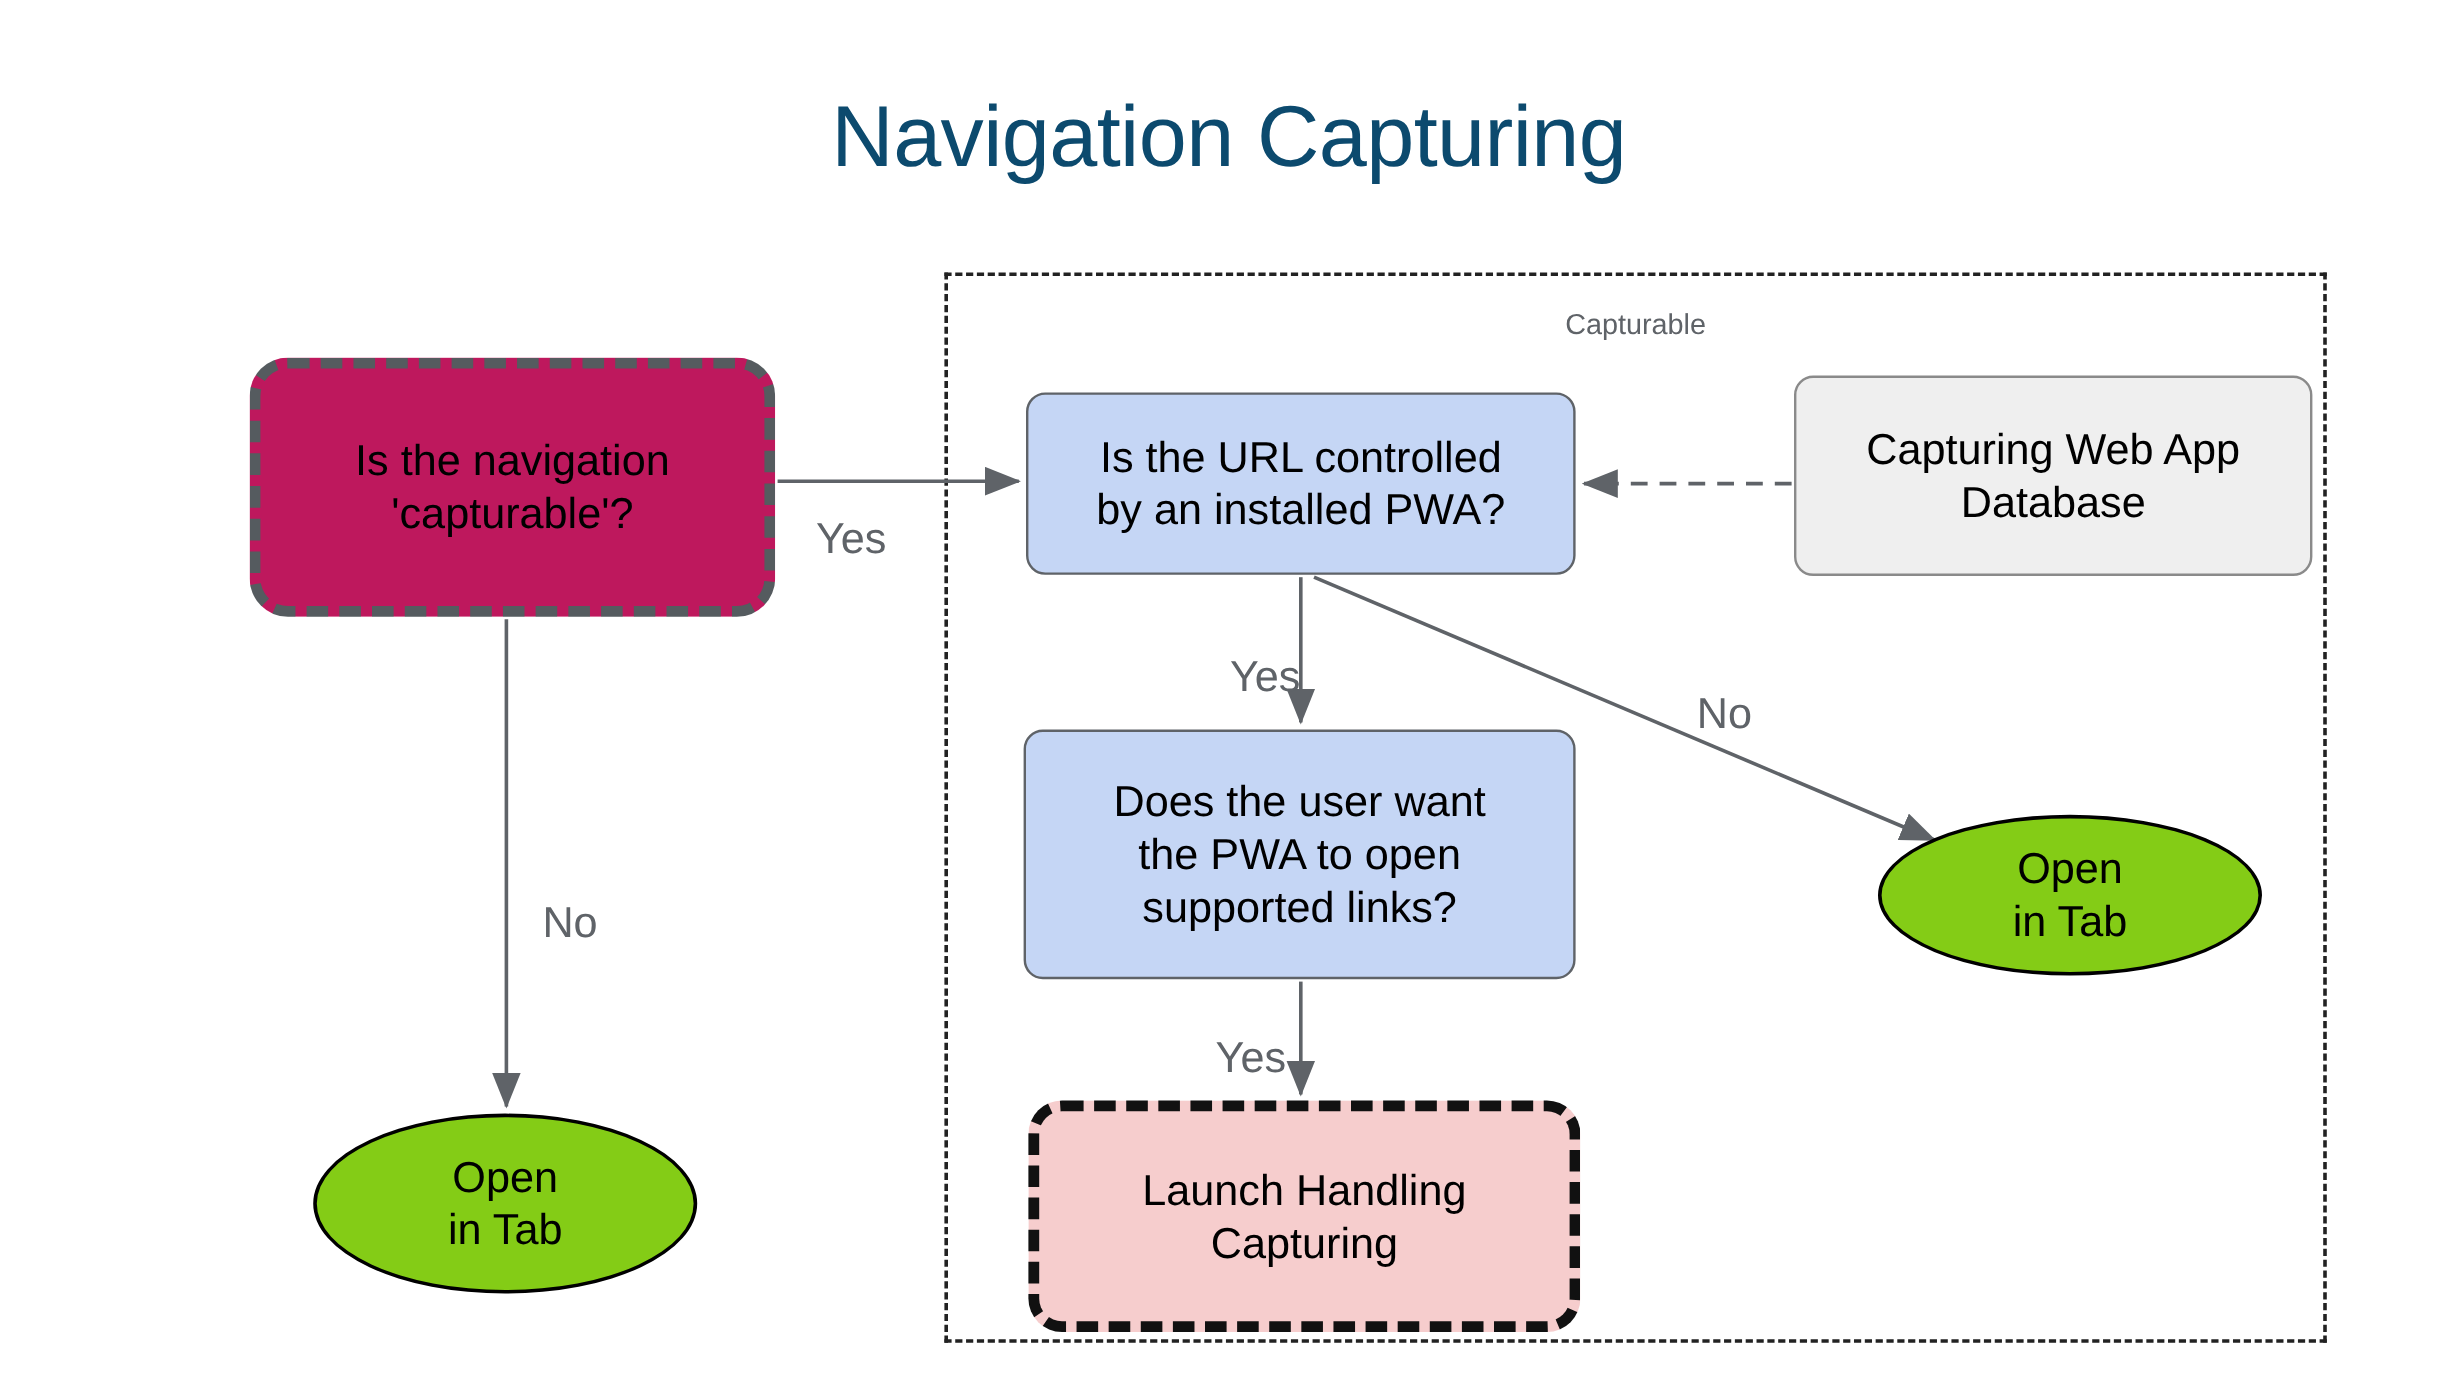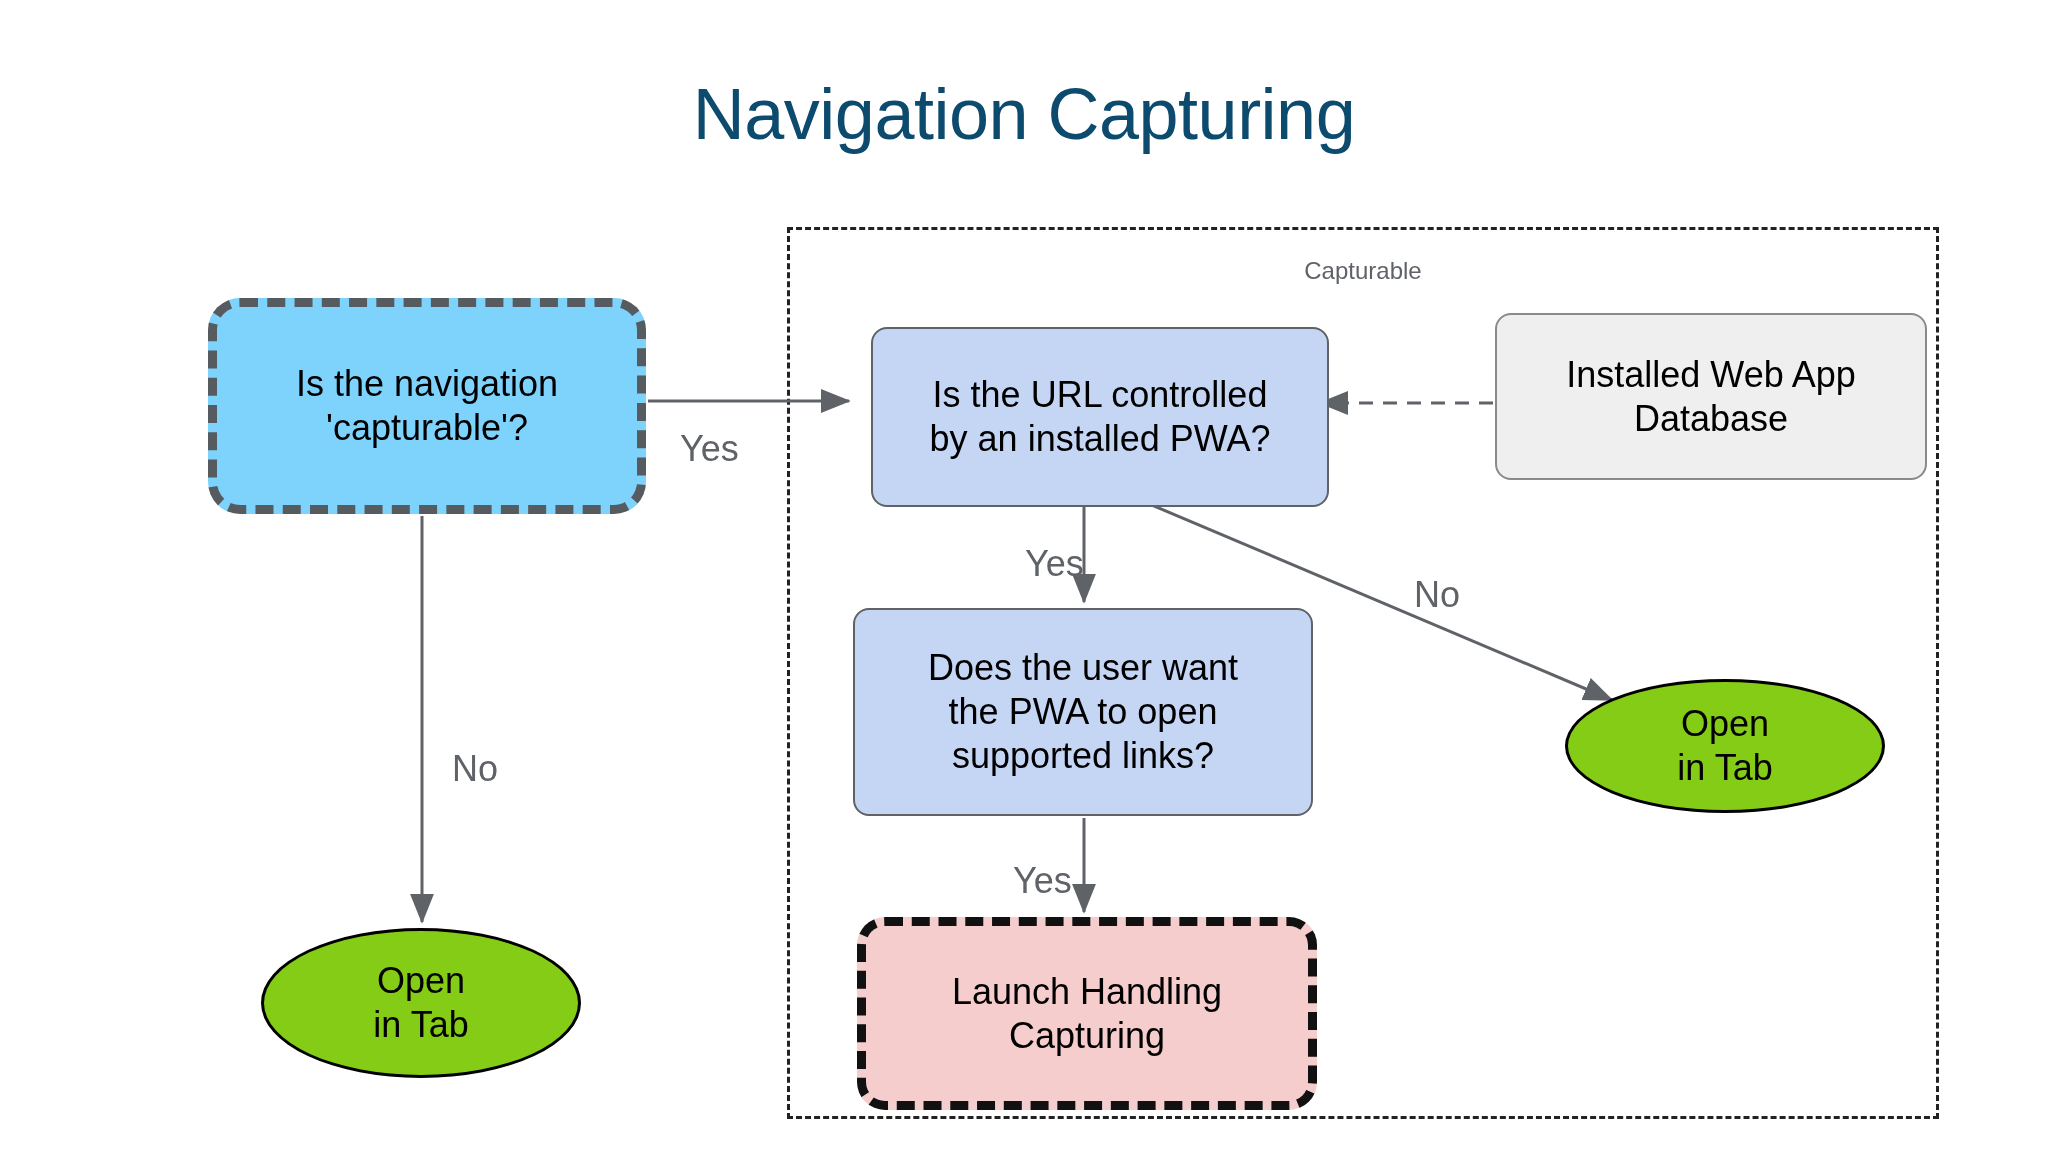--- a/index.html
+++ b/index.html
@@ -74,21 +74,21 @@
     z-index: 5;
   }
   .node .label { display: block; width: 100%; padding: 0 14px; }
 
   .box-blue {
     background: #c5d6f5;
     border: 2px solid #5f6368;
     border-radius: 16px;
   }
   .box-blue-dashed {
-    background: #7dd3fc;
+    background: #be185d;
     border: 9px dashed #555b5f;
     border-radius: 32px;
     justify-content: center;
   }
   .box-gray {
     background: #efefef;
     border: 2px solid #8a8a8a;
     border-radius: 16px;
   }
   .box-pink-dashed {
@@ -97,21 +97,21 @@
     border-radius: 28px;
   }
   .ellipse-green {
     background: #84cc16;
     border: 3px solid #000000;
     border-radius: 50%;
   }
 
   
   #node-is-capturable   { left: 208px;  top: 298px;  width: 438px; height: 216px; }
-  #node-url-controlled  { left: 855px;  top: 327px;  width: 458px; height: 180px; margin-left: 16px; }
+  #node-url-controlled  { left: 855px;  top: 327px;  width: 458px; height: 152px; }
   #node-web-app-db      { left: 1495px; top: 313px;  width: 432px; height: 167px; }
   #node-user-want       { left: 853px;  top: 608px;  width: 460px; height: 208px; }
   #node-launch-handling { left: 857px;  top: 917px;  width: 460px; height: 193px; }
   #node-open-tab-left   { left: 261px;  top: 928px;  width: 320px; height: 150px; }
   #node-open-tab-right  { left: 1565px; top: 679px;  width: 320px; height: 134px; }
 
   
   .edge-label {
     position: absolute;
     font-size: 36px;
@@ -181,21 +181,21 @@
 
   <div class="node box-blue-dashed" id="node-is-capturable">
     <span class="label"><span>Is the navigation</span><br><span>'capturable'?</span></span>
   </div>
 
   <div class="node box-blue" id="node-url-controlled">
     <span class="label"><span>Is the URL controlled</span><br><span>by an installed PWA?</span></span>
   </div>
 
   <div class="node box-gray" id="node-web-app-db">
-    <span class="label"><span>Installed Web App</span><br><span>Database</span></span>
+    <span class="label"><span>Capturing Web App</span><br><span>Database</span></span>
   </div>
 
   <div class="node box-blue" id="node-user-want">
     <span class="label"><span>Does the user want</span><br><span>the PWA to open</span><br><span>supported links?</span></span>
   </div>
 
   <div class="node box-pink-dashed" id="node-launch-handling">
     <span class="label"><span>Launch Handling</span><br><span>Capturing</span></span>
   </div>
 

